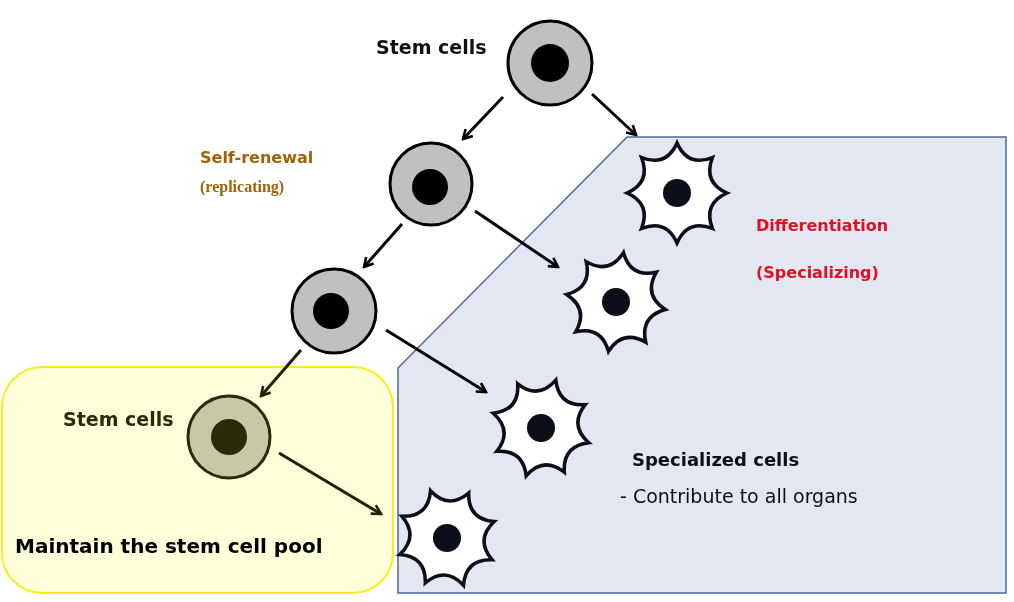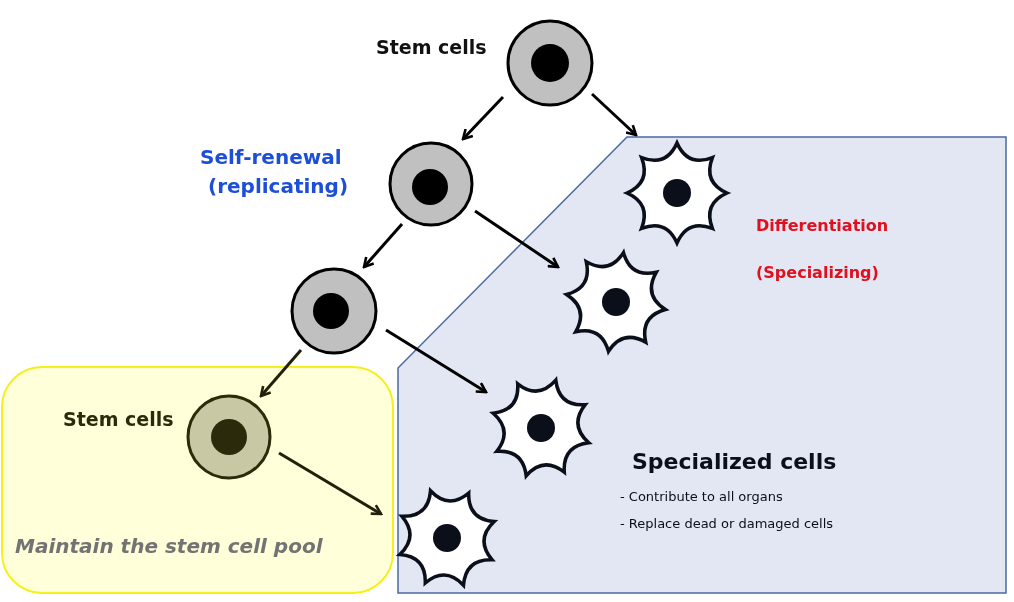--- a/index.html
+++ b/index.html
@@ -1,25 +1,25 @@
 <!DOCTYPE html>
 <html><head>
   <meta charset="utf-8">
   <style>
     html, body { margin: 0; padding: 0; background: #ffffff; }
     body { width: 1014px; height: 602px; position: relative; overflow: hidden; font-family: "DejaVu Sans", sans-serif; }
     #diagram { position: absolute; left: 0; top: 0; }
     .lbl { position: absolute; font-family: "DejaVu Sans", sans-serif; font-weight: bold; white-space: nowrap; }
     .lbl-black { color: #111111; font-size: 19px; }
-    .lbl-red { color: #1d4ed8; font-size: 20px; line-height: 29px; }
+    .lbl-red { color: #a16207; font-size: 16px; line-height: 29px; }
     .lbl-dred { color: #e0101f; font-size: 16px; line-height: 31px; }
     .lbl-olive { color: #2b2a0a; font-size: 19px; }
-    .lbl-pool { color: #737373; font-size: 20px; font-style: italic; }
-    .spec-title { color: #0b0f1a; font-size: 22px; }
-    .spec-list { position: absolute; left: 620px; top: 483px; font-family: "DejaVu Sans", sans-serif; font-size: 13px; color: #0b0f1a; line-height: 27px; margin: 0; padding: 0; list-style: none; }
+    .lbl-pool { color: #000000; font-size: 20px; }
+    .spec-title { color: #0b0f1a; font-size: 18px; }
+    .spec-list { position: absolute; left: 620px; top: 483px; font-family: "DejaVu Sans", sans-serif; font-size: 19px; color: #0b0f1a; line-height: 27px; margin: 0; padding: 0; list-style: none; }
     .spec-list li { white-space: nowrap; }
   </style>
 </head>
 <body>
 
 <svg id="diagram" width="1014" height="602" viewBox="0 0 1014 602" xmlns="http://www.w3.org/2000/svg">
   <defs>
     <marker id="ah" markerWidth="12" markerHeight="12" refX="10" refY="6" orient="auto" markerUnits="userSpaceOnUse">
       <path d="M1,1 L10,6 L1,11" fill="none" stroke="#000" stroke-width="2.6"></path>
     </marker>
@@ -72,22 +72,21 @@
       </g>
       <g>
         <path d="M468.7,493.0 Q467.9,519.4 494.2,521.5 Q475.0,539.6 492.0,559.7 Q465.6,558.9 463.5,585.2 Q445.4,566.0 425.3,583.0 Q426.1,556.6 399.8,554.5 Q419.0,536.4 402.0,516.3 Q428.4,517.1 430.5,490.8 Q448.6,510.0 468.7,493.0 Z" fill="#ffffff" stroke="#0b0f1a" stroke-width="3.5" stroke-linejoin="miter"></path>
         <circle cx="447" cy="538" r="14" fill="#0b0f1a"></circle>
       </g>
     </g>
 </svg>
 
 <div class="lbl lbl-black" style="left:376px; top:36px;">Stem cells</div>
 <div class="lbl lbl-red" style="left:200px; top:143px;">Self-renewal</div>
-<div class="lbl lbl-red" style="left:208px; top:172px;">(replicating)</div>
+<div class="lbl lbl-red" style="left:200px; top:172px;font-family:Liberation Serif, serif;">(replicating)</div>
 <div class="lbl lbl-dred" style="left:756px; top:210px;">Differentiation</div>
 <div class="lbl lbl-dred" style="left:756px; top:241px;margin-top:16px;">(Specializing)</div>
 <div class="lbl lbl-olive" style="left:63px; top:408px;">Stem cells</div>
 <div class="lbl lbl-pool" style="left:15px; top:534px;">Maintain the stem cell pool</div>
 <div class="lbl spec-title" style="left:632px; top:449px;">Specialized cells</div>
 <ul class="spec-list">
   <li>- Contribute to all organs</li>
-  <li>- Replace dead or damaged cells</li>
 </ul>
 
 </body></html>

